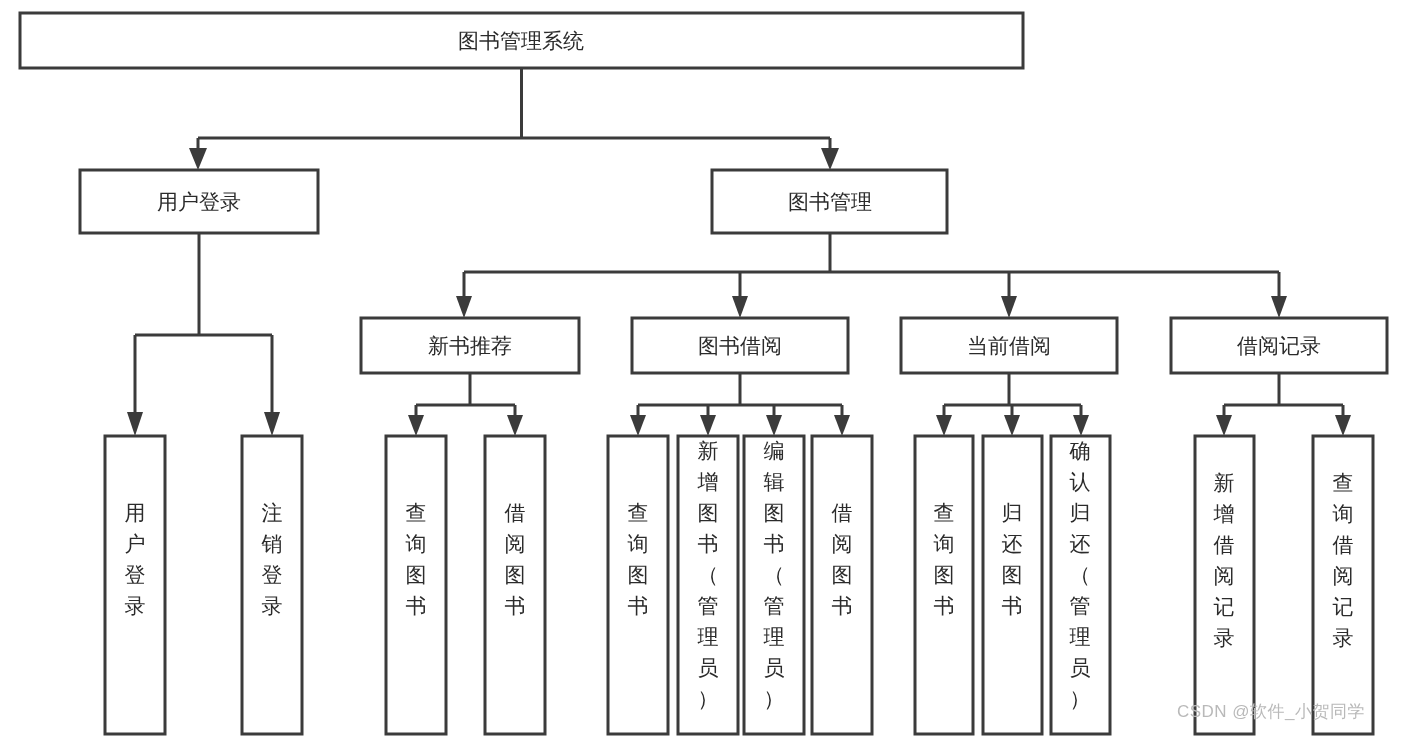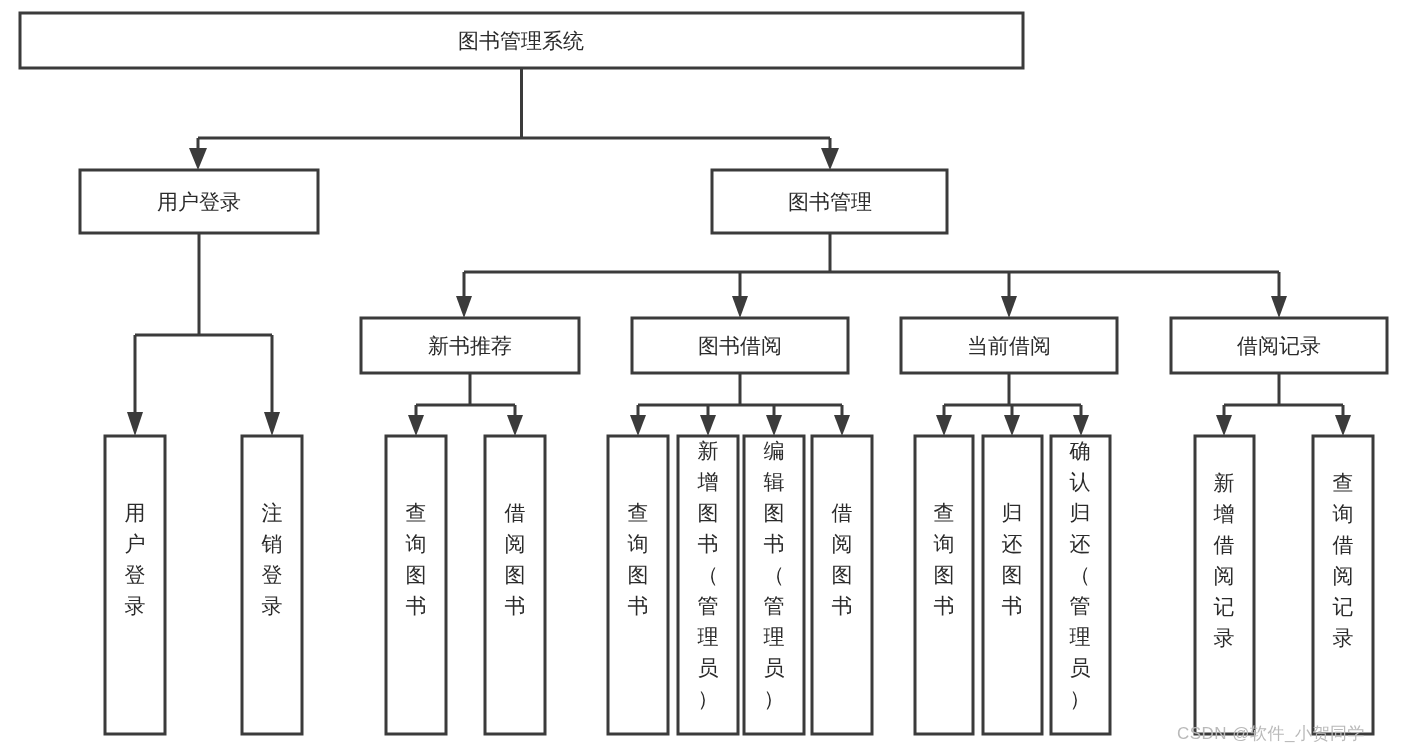--- a/index.html
+++ b/index.html
@@ -52,21 +52,21 @@
   }
   .node-label-v {
     font-family: "Liberation Sans", "DejaVu Sans", sans-serif;
     font-size: 21px;
     fill: #2b2b2b;
     text-anchor: middle;
   }
   .watermark {
     position: absolute;
     right: 8px;
-    bottom: 2px;
+    bottom: 24px;
     font-family: "Liberation Sans", "DejaVu Sans", sans-serif;
     font-size: 17px;
     color: #b9b9b9;
     white-space: nowrap;
     letter-spacing: 0.5px;
     pointer-events: none;
   }
 </style>
 </head>
 <body>

